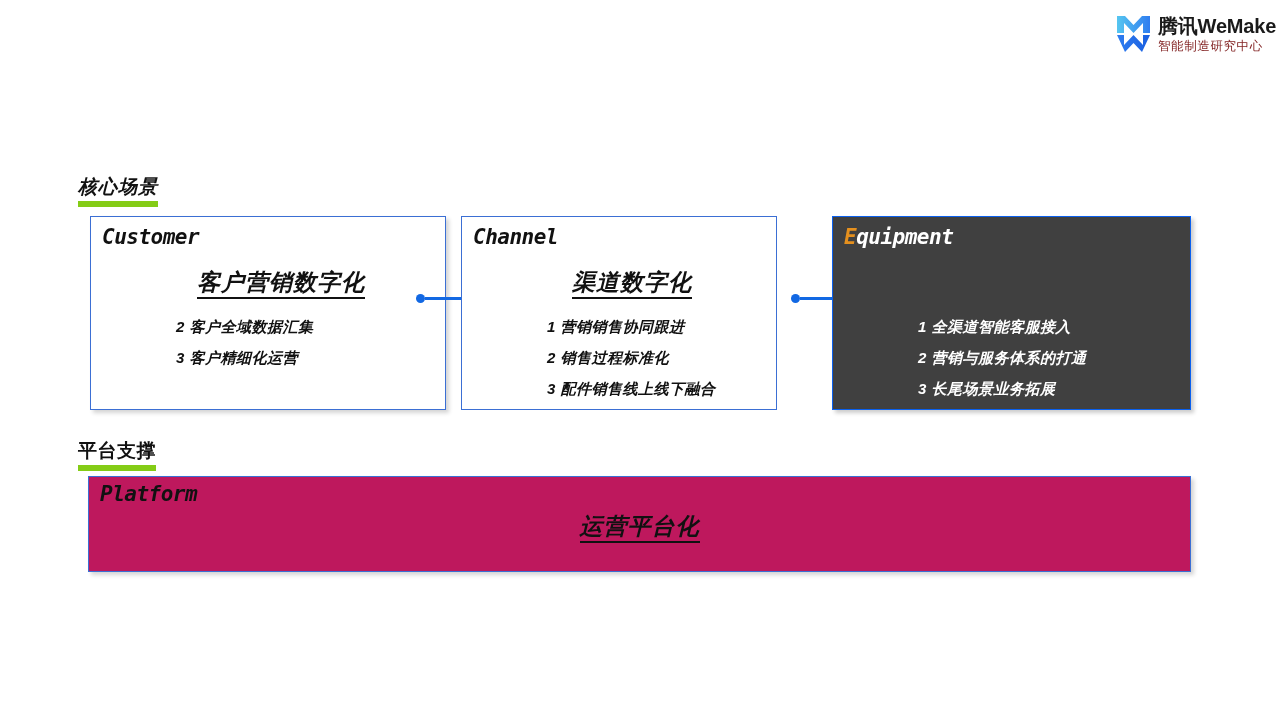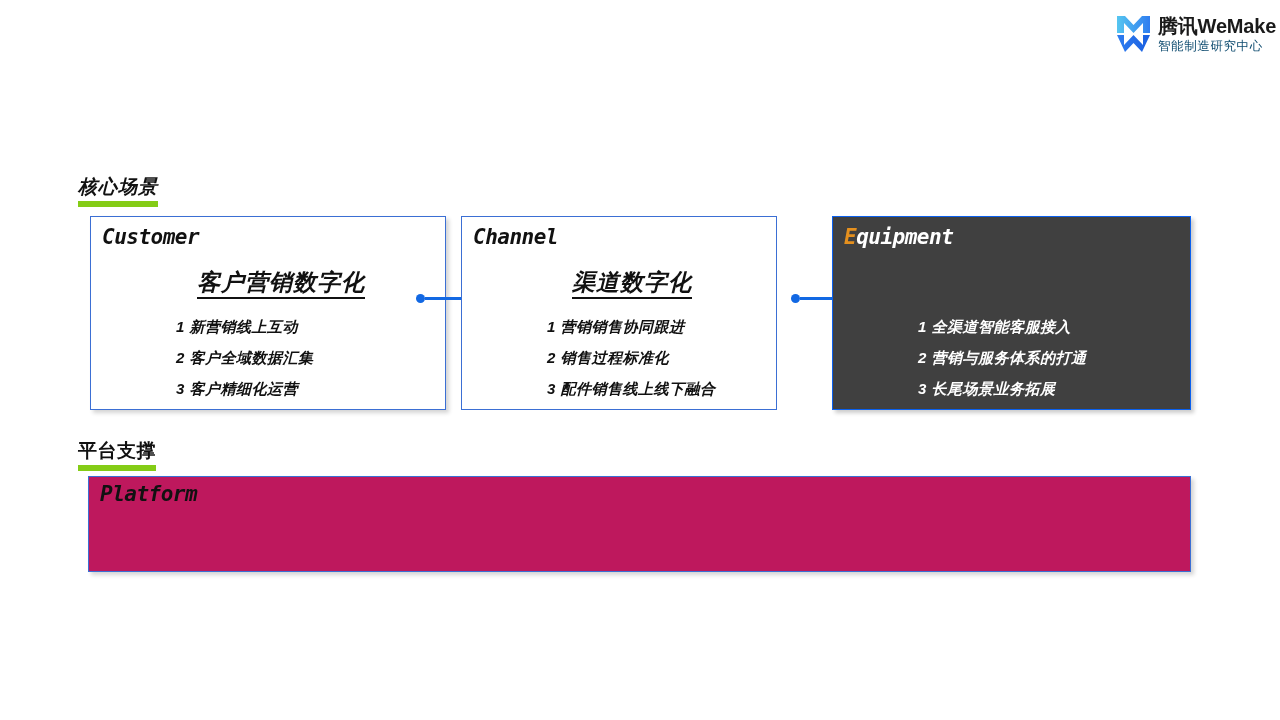--- a/index.html
+++ b/index.html
@@ -39,21 +39,21 @@
   .brand-name {
     font-size: 20px;
     font-weight: 700;
     color: #1a1a1a;
     letter-spacing: -0.2px;
     white-space: nowrap;
   }
   .brand-sub {
     font-size: 12.5px;
     font-weight: 400;
-    color: #0c4a6e;
+    color: #7f1d1d;
     letter-spacing: 0.6px;
     margin-top: 4px;
     white-space: nowrap;
   }
 
   
   .section-heading {
     position: absolute;
     font-size: 19px;
     font-weight: 700;
@@ -233,21 +233,20 @@
 </div>
 
 <div class="section-heading core">核心场景</div>
 
 <div class="card c1">
   <div class="card-kicker">
     <span class="accent"></span><span>Customer</span>
   </div>
   <div class="card-title"><span>客户营销数字化</span></div>
   <div class="card-list">
-    <div class="card-list-item">1 新营销线上互动</div>
     <div class="card-list-item">2 客户全域数据汇集</div>
     <div class="card-list-item">3 客户精细化运营</div>
   </div>
 </div>
 
 <div class="connector k1">
   <span class="dot"></span>
   <span class="bar"></span>
   <span class="dot"></span>
 </div>
@@ -277,13 +276,14 @@
     <div class="card-list-item">1 全渠道智能客服接入</div>
     <div class="card-list-item">2 营销与服务体系的打通</div>
     <div class="card-list-item">3 长尾场景业务拓展</div>
   </div>
 </div>
 
 <div class="section-heading platform">平台支撑</div>
 
 <div class="platform-box">
   <div class="platform-kicker">Platform</div>
+  <div class="platform-title"><span>运营平台化</span></div>
 </div>
 
 </body></html>

